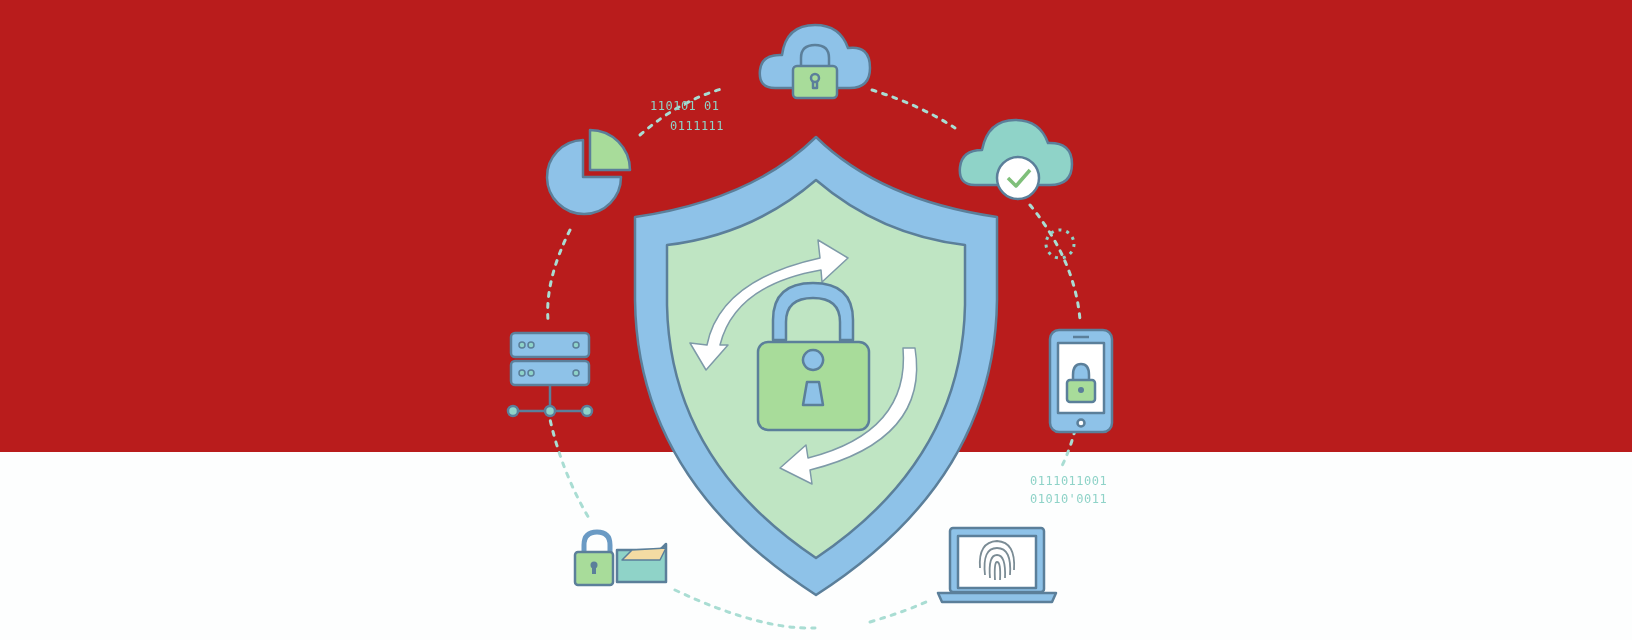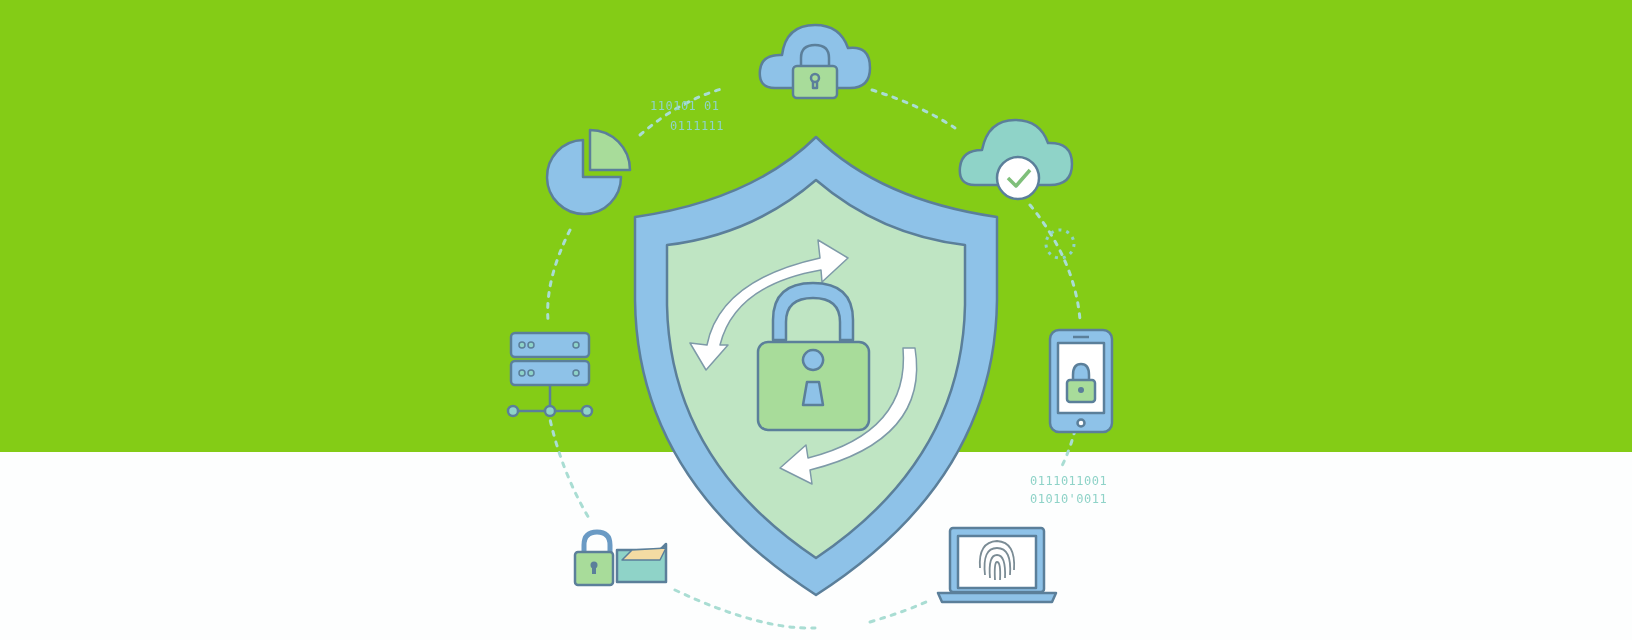--- a/index.html
+++ b/index.html
@@ -1,17 +1,17 @@
 <!DOCTYPE html>
 <html><head>
 <meta charset="utf-8">
 <style>
   html, body { margin: 0; padding: 0; background: #fdfefe; }
   body { width: 1632px; height: 640px; overflow: hidden; font-family: "DejaVu Sans", sans-serif; }
-  .stage { position: relative; width: 1632px; height: 452px; background: #84cc16; }
+  .stage { position: relative; width: 1632px; height: 452px; background: #b91c1c; }
   svg.art { position: absolute; left: 0; top: 0; width: 1632px; height: 640px; }
   .bin { font-family: "DejaVu Sans Mono", monospace; font-size: 12px; fill: #8fd3c8; letter-spacing: 0.5px; }
 </style>
 </head>
 <body>
 
 <div class="stage">
 <svg class="art" viewBox="0 0 1632 640" xmlns="http://www.w3.org/2000/svg">
 
   <g fill="none" stroke="#a9ddd3" stroke-width="3" stroke-dasharray="4 7" stroke-linecap="round">

